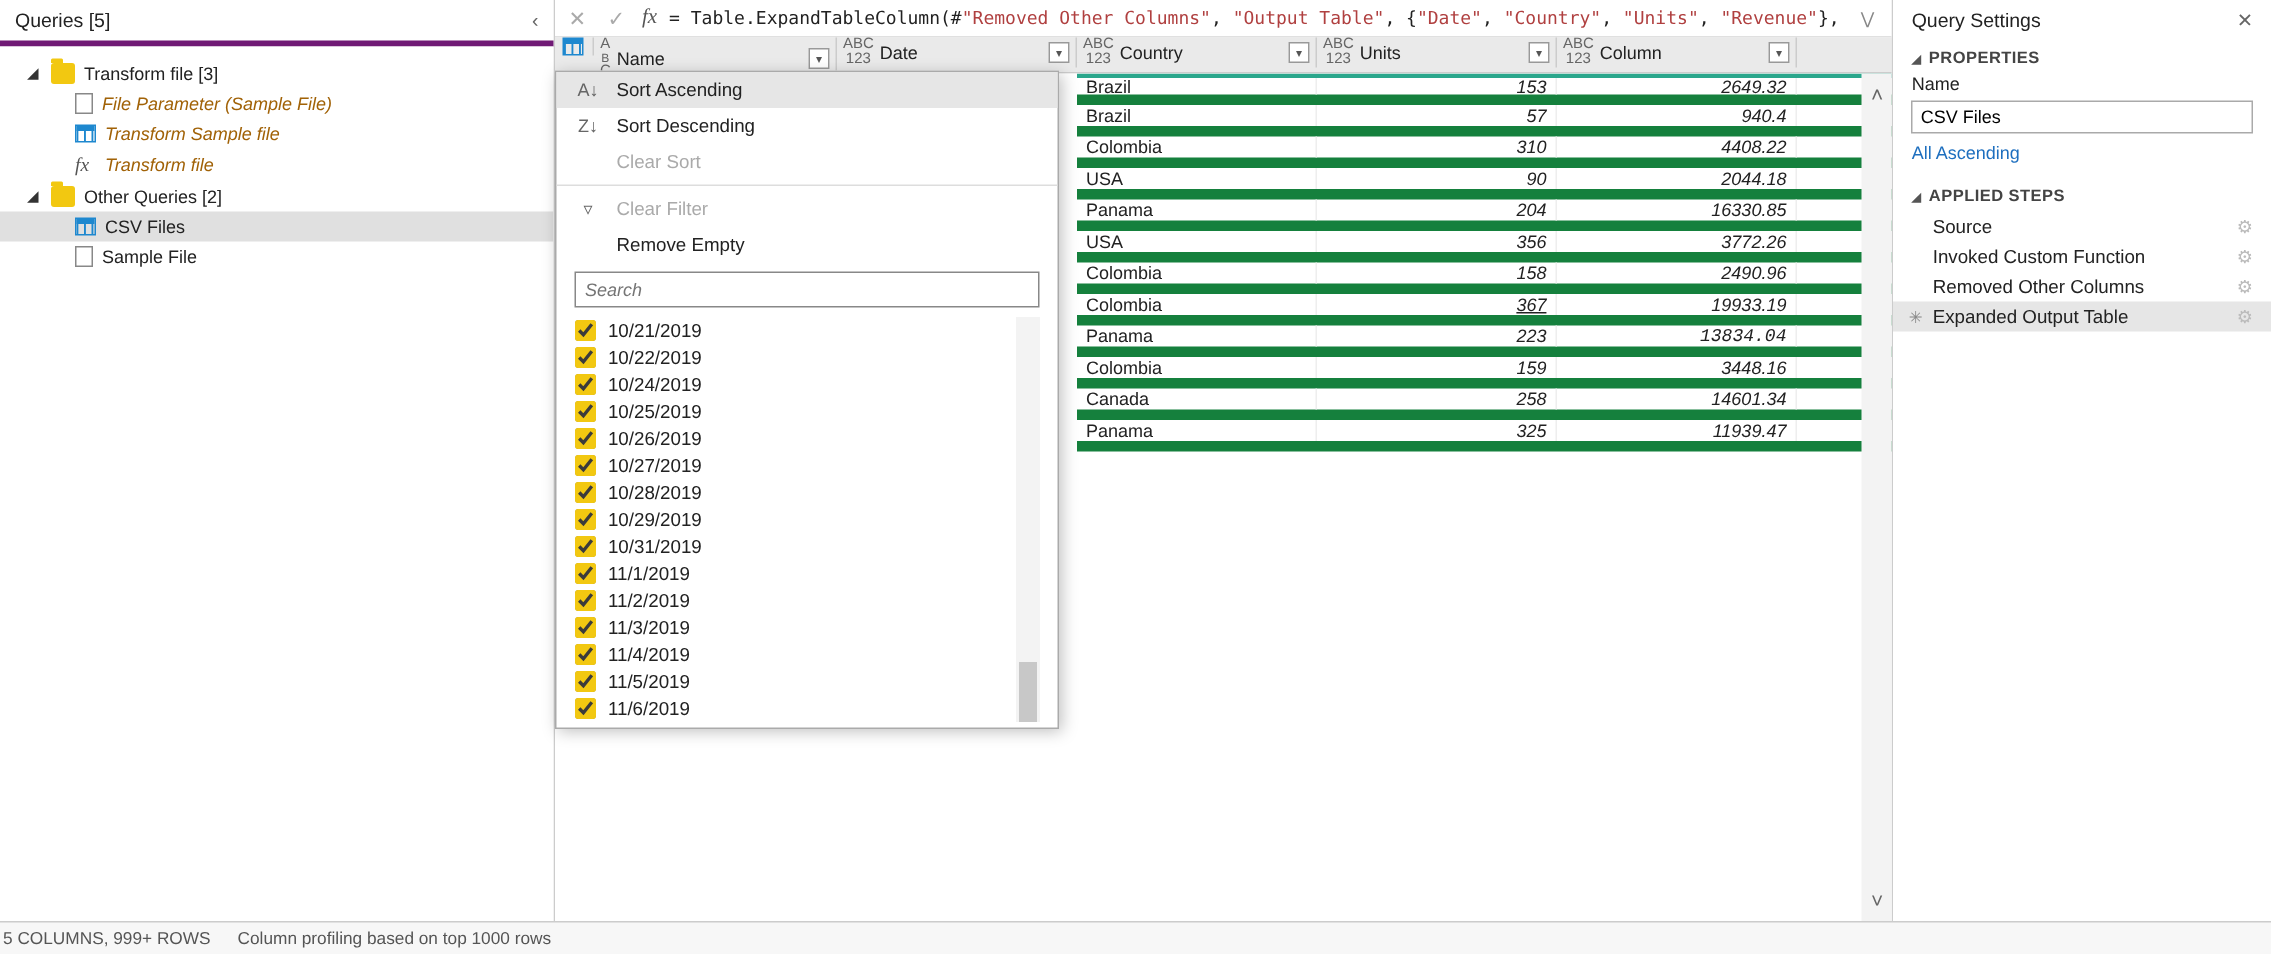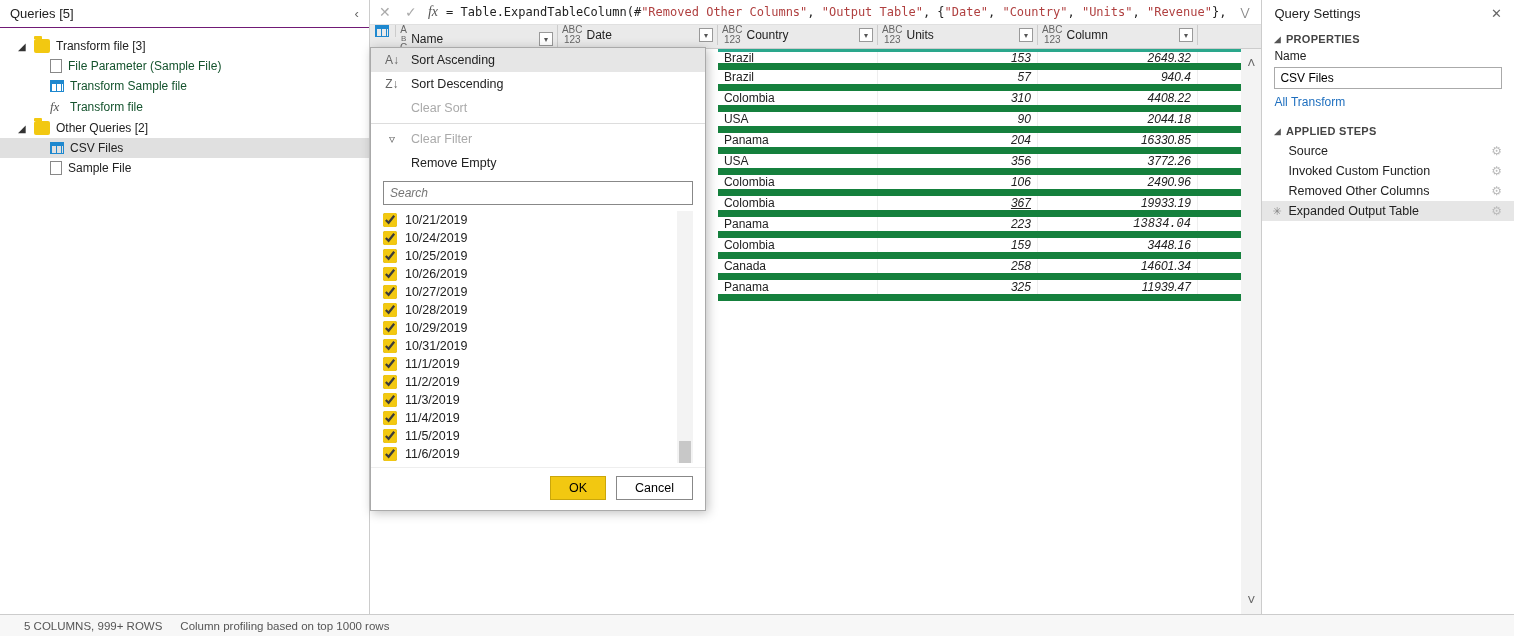--- a/index.html
+++ b/index.html
@@ -2,34 +2,34 @@
 <html><head>
 <meta charset="utf-8">
 <style>
   * { box-sizing: border-box; margin: 0; padding: 0; }
   body { font-family: "Segoe UI", Arial, sans-serif; font-size: 12px; color: #222; background: #fff; width: 1514px; height: 636px; overflow: hidden; position: relative; }
   
   .app { display: flex; height: 614px; }
   
   
   .queries-panel { width: 375px; border-right: 1px solid #ccc; background: #f9f9f9; display: flex; flex-direction: column; }
-  .queries-header { display: flex; align-items: center; justify-content: space-between; padding: 6px 10px; border-bottom: 1px solid #701a75; background: #fff; }
+  .queries-header { display: flex; align-items: center; justify-content: space-between; padding: 6px 10px; border-bottom: 4px solid #701a75; background: #fff; }
   .queries-header span { font-size: 13px; }
   .chevron-left { cursor: pointer; font-size: 14px; color: #666; }
   .tree { padding: 8px 0; flex: 1; overflow: auto; background: #fff; }
   .tree-item { display: flex; align-items: center; padding: 3px 6px 3px 18px; cursor: pointer; gap: 6px; }
   .tree-item.selected { background: #e0e0e0; }
   .tree-item.child { padding-left: 50px; }
   .tree-caret { width: 10px; font-size: 10px; color: #333; }
   .folder-icon { width: 16px; height: 14px; background: #f2c811; border-radius: 2px; display:inline-block; position:relative;}
   .folder-icon::before { content:""; position:absolute; top:-3px; left:0; width:8px; height:3px; background:#f2c811; border-radius:1px 1px 0 0;}
   .table-icon { width:14px; height:12px; border:1px solid #1e88cf; display:inline-block; background:linear-gradient(#1e88cf 33%, transparent 33%),linear-gradient(90deg,#1e88cf 1px,transparent 1px) 0 0/5px 100%;}
   .doc-icon { width:12px; height:14px; border:1px solid #888; display:inline-block; }
   .fx-icon { font-style: italic; color:#555; font-family: Georgia,serif; font-size:13px; width:14px; display:inline-block;}
-  .tree-label { color: #14532d; }
+  .tree-label { font-style: italic; color: #a16207; }
   .tree-label.normal { font-style: normal; color:#222;}
   
   
   .center-panel { flex: 1; display: flex; flex-direction: column; border-right: 1px solid #ccc; position: relative;}
   .formula-bar { display: flex; align-items: center; padding: 4px 6px; border-bottom: 1px solid #e0e0e0; background:#fff; gap:8px;}
   .fb-btn { width:18px; text-align:center; color:#aaa; cursor:pointer; font-size:14px;}
   .fb-fx { font-style: italic; font-family: Georgia, serif; color:#555; font-size:14px;}
   .fb-text { font-family: Consolas, monospace; font-size: 12px; flex:1; white-space: nowrap; overflow:hidden;}
   .fb-text .fn { color:#222; }
   .fb-text .str { color:#b04040; }
@@ -84,21 +84,21 @@
   .name-input { margin:0 12px 6px; }
   .name-input input { width:100%; padding:3px 5px; border:1px solid #aaa; font-size:12px;}
   .link { color:#1e6fbf; padding:0 12px 10px; cursor:pointer; font-size:12px;}
   .steps-list { padding:0 0;}
   .step-item { display:flex; align-items:center; justify-content:space-between; padding:3px 12px 3px 26px; font-size:12.5px; cursor:pointer; position:relative;}
   .step-item.selected { background:#e6e6e6;}
   .step-gear { color:#bbb; font-size:12px;}
   .step-item .mark { position:absolute; left:10px; font-size:11px; color:#888;}
   
   
-  .status-bar { position:absolute; bottom:0; left:0; right:0; height:22px; border-top:1px solid #ccc; background:#f7f7f7; display:flex; align-items:center; padding:0 24px; gap:18px; color:#555; font-size:11.5px;}
+  .status-bar { position:absolute; bottom:0; left:0; right:0; height:22px; border-top:1px solid #ccc; background:#f7f7f7; display:flex; align-items:center; padding:0 2px; gap:18px; color:#555; font-size:11.5px;}
   
 </style>
 </head>
 <body>
 
 <div class="app">
 
   <div class="queries-panel">
     <div class="queries-header">
       <span>Queries [5]</span>
@@ -219,21 +219,21 @@
             <div class="gc right" style="width:160px;">204</div>
             <div class="gc right" style="width:160px;">16330.85</div>
           </div>
           <div class="grid-row">
             <div class="gc" style="width:160px;">USA</div>
             <div class="gc right" style="width:160px;">356</div>
             <div class="gc right" style="width:160px;">3772.26</div>
           </div>
           <div class="grid-row">
             <div class="gc" style="width:160px;">Colombia</div>
-            <div class="gc right" style="width:160px;">106</div>
+            <div class="gc right" style="width:160px;">158</div>
             <div class="gc right" style="width:160px;">2490.96</div>
           </div>
           <div class="grid-row">
             <div class="gc" style="width:160px;">Colombia</div>
             <div class="gc right" style="width:160px;text-decoration:underline;">367</div>
             <div class="gc right" style="width:160px;">19933.19</div>
           </div>
           <div class="grid-row">
             <div class="gc" style="width:160px;">Panama</div>
             <div class="gc right" style="width:160px;">223</div>
@@ -289,20 +289,24 @@
       <div class="fp-list" id="fp-list">
         <div class="fp-scroll">
           <div class="fp-thumb" style="top:230px; height:70px;"></div>
         </div>
       <div class="fp-check">
             <input type="checkbox" checked="" style="">
             <span>10/21/2019</span>
           </div>
           <div class="fp-check">
             <input type="checkbox" checked="" style="">
+            <span>10/22/2019</span>
+          </div>
+          <div class="fp-check">
+            <input type="checkbox" checked="" style="">
             <span>10/24/2019</span>
           </div>
           <div class="fp-check">
             <input type="checkbox" checked="" style="">
             <span>10/25/2019</span>
           </div>
           <div class="fp-check">
             <input type="checkbox" checked="" style="">
             <span>10/26/2019</span>
           </div>
@@ -340,36 +344,32 @@
           </div>
           <div class="fp-check">
             <input type="checkbox" checked="" style="">
             <span>11/5/2019</span>
           </div>
           <div class="fp-check">
             <input type="checkbox" checked="" style="">
             <span>11/6/2019</span>
           </div>
         </div>
-      <div class="fp-buttons">
-        <button class="btn primary">OK</button>
-        <button class="btn">Cancel</button>
-      </div>
     </div>
   </div>
 
   <div class="settings-panel">
     <div class="settings-head">
       <span>Query Settings</span>
       <span class="close-x">✕</span>
     </div>
     <div class="section-title">PROPERTIES</div>
     <div class="name-label">Name</div>
     <div class="name-input"><input type="text" value="CSV Files" style=""></div>
-    <div class="link">All Transform</div>
+    <div class="link">All Ascending</div>
     <div class="section-title">APPLIED STEPS</div>
     <div class="steps-list" id="steps-list">
         <div class="step-item">
           <span>Source</span>
           <span class="step-gear">⚙</span>
         </div>
         <div class="step-item">
           <span>Invoked Custom Function</span>
           <span class="step-gear">⚙</span>
         </div>

